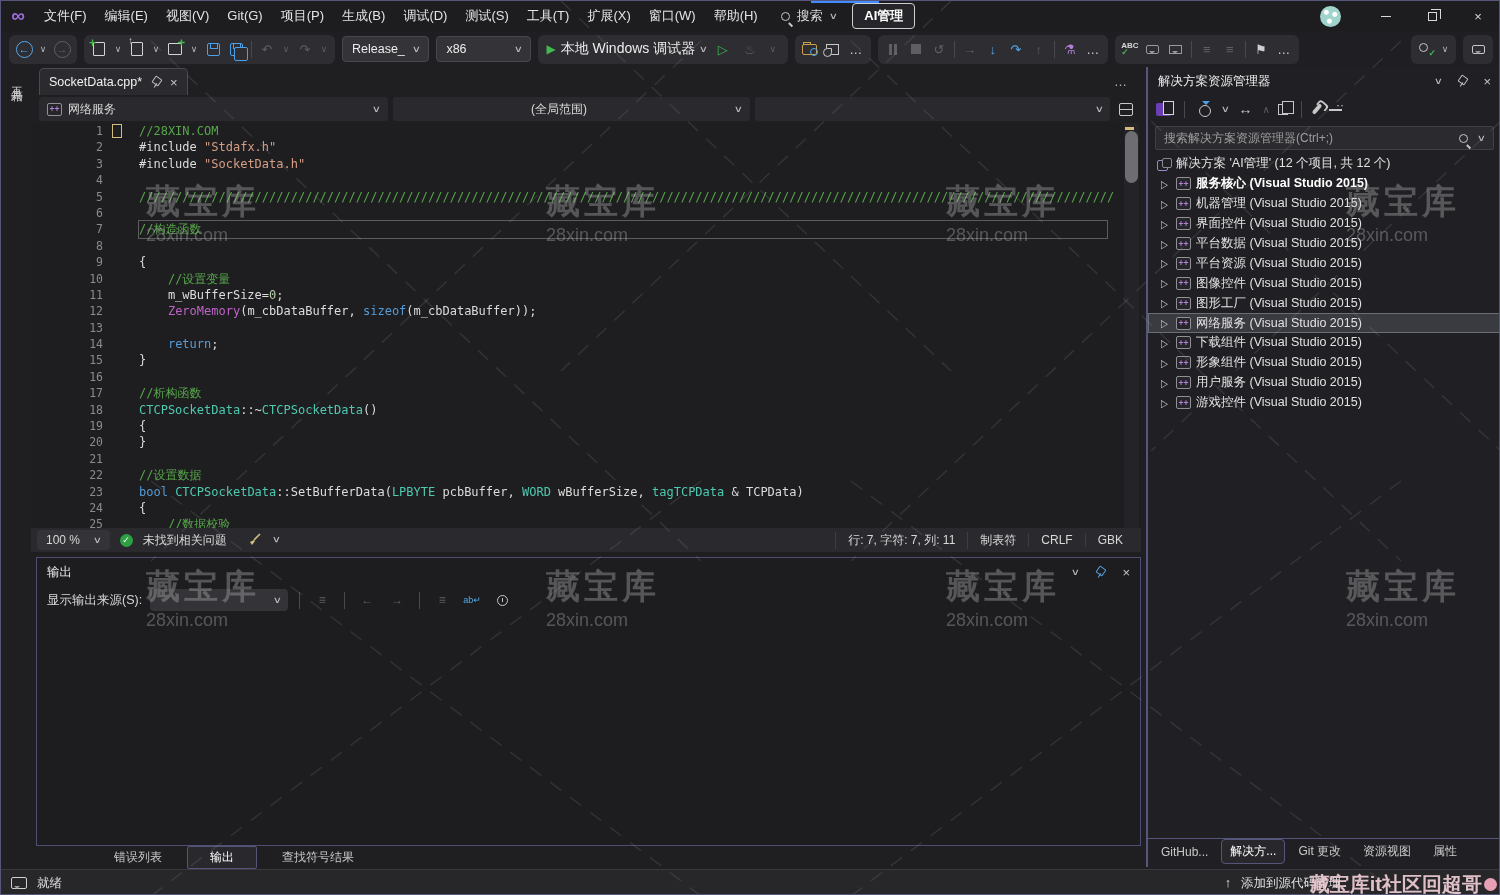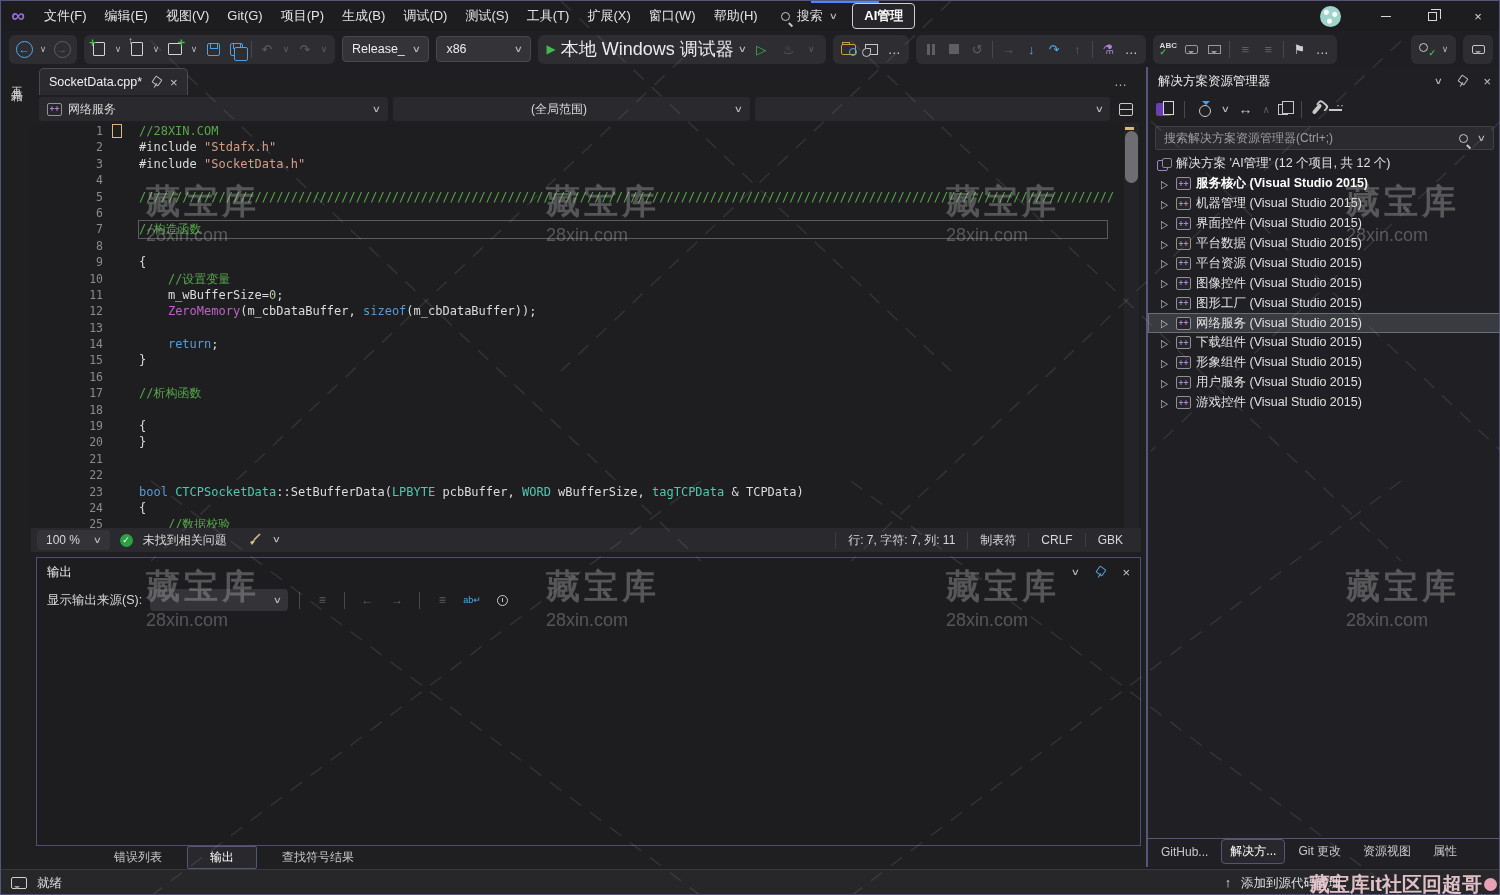--- a/index.html
+++ b/index.html
@@ -232,21 +232,21 @@
   <span class="combo">
     <span>Release_</span>
       <span class="chev">∨</span>
   </span>
   <span class="combo" style="width:95px">
     <span>x86</span>
       <span class="chev" style="margin-left:auto">∨</span>
   </span>
   <span class="tgroup" style="gap:5px;padding:0 8px">
     <span class="green" style="font-size:12px">▶</span>
-    <span style="font-size:18px;color:#ececec">本地 Windows 调试器</span>
+    <span style="font-size:14px;color:#ececec">本地 Windows 调试器</span>
     <span class="chev">∨</span>
     <span class="tbtn green">▷</span>
     <span class="tbtn dis">♨</span>
     <span class="tbtn tiny dis">∨</span>
   </span>
   <span class="tgroup">
     <span class="tbtn">
         <span class="ico-folder-search"></span>
       </span>
     <span class="tbtn">
@@ -345,25 +345,25 @@
         <div class="line"><span class="ln">8</span></div>
         <div class="line"><span class="ln">9</span><span class="ltext"><span class="c-txt">{</span></span></div>
         <div class="line"><span class="ln">10</span><span class="ltext"><span class="c-txt">    </span><span class="c-com">//设置变量</span></span></div>
         <div class="line"><span class="ln">11</span><span class="ltext"><span class="c-txt">    m_wBufferSize=</span><span class="c-num">0</span><span class="c-txt">;</span></span></div>
         <div class="line"><span class="ln">12</span><span class="ltext"><span class="c-txt">    </span><span class="c-mac">ZeroMemory</span><span class="c-txt">(m_cbDataBuffer, </span><span class="c-kw">sizeof</span><span class="c-txt">(m_cbDataBuffer));</span></span></div>
         <div class="line"><span class="ln">13</span><span class="ltext"></span></div>
         <div class="line"><span class="ln">14</span><span class="ltext"><span class="c-txt">    </span><span class="c-kw">return</span><span class="c-txt">;</span></span></div>
         <div class="line"><span class="ln">15</span><span class="ltext"><span class="c-txt">}</span></span></div>
         <div class="line"><span class="ln">16</span><span class="ltext"></span></div>
         <div class="line"><span class="ln">17</span><span class="ltext"><span class="c-com">//析构函数</span></span></div>
-        <div class="line"><span class="ln">18</span></div>
+        <div class="line"><span class="ln">18</span><span class="ltext"><span class="c-ty">CTCPSocketData</span><span class="c-txt">::~</span><span class="c-ty">CTCPSocketData</span><span class="c-txt">()</span></span></div>
         <div class="line"><span class="ln">19</span><span class="ltext"><span class="c-txt">{</span></span></div>
         <div class="line"><span class="ln">20</span><span class="ltext"><span class="c-txt">}</span></span></div>
         <div class="line"><span class="ln">21</span><span class="ltext"></span></div>
-        <div class="line"><span class="ln">22</span></div>
+        <div class="line"><span class="ln">22</span><span class="ltext"><span class="c-com">//设置数据</span></span></div>
         <div class="line"><span class="ln">23</span><span class="ltext"><span class="c-kw">bool</span><span class="c-txt"> </span><span class="c-ty">CTCPSocketData</span><span class="c-txt">::SetBufferData(</span><span class="c-ty">LPBYTE</span><span class="c-txt"> pcbBuffer, </span><span class="c-ty">WORD</span><span class="c-txt"> wBufferSize, </span><span class="c-ty">tagTCPData</span><span class="c-txt"> &amp; TCPData)</span></span></div>
         <div class="line"><span class="ln">24</span><span class="ltext"><span class="c-txt">{</span></span></div>
         <div class="line"><span class="ln">25</span><span class="ltext"><span class="c-txt">    </span><span class="c-com">//数据校验</span></span></div>
       </div>
     <div id="edit-mark"></div>
     <div id="vscroll">
       <div id="vtick"></div>
       <div id="vthumb"></div>
     </div>
   </div>

